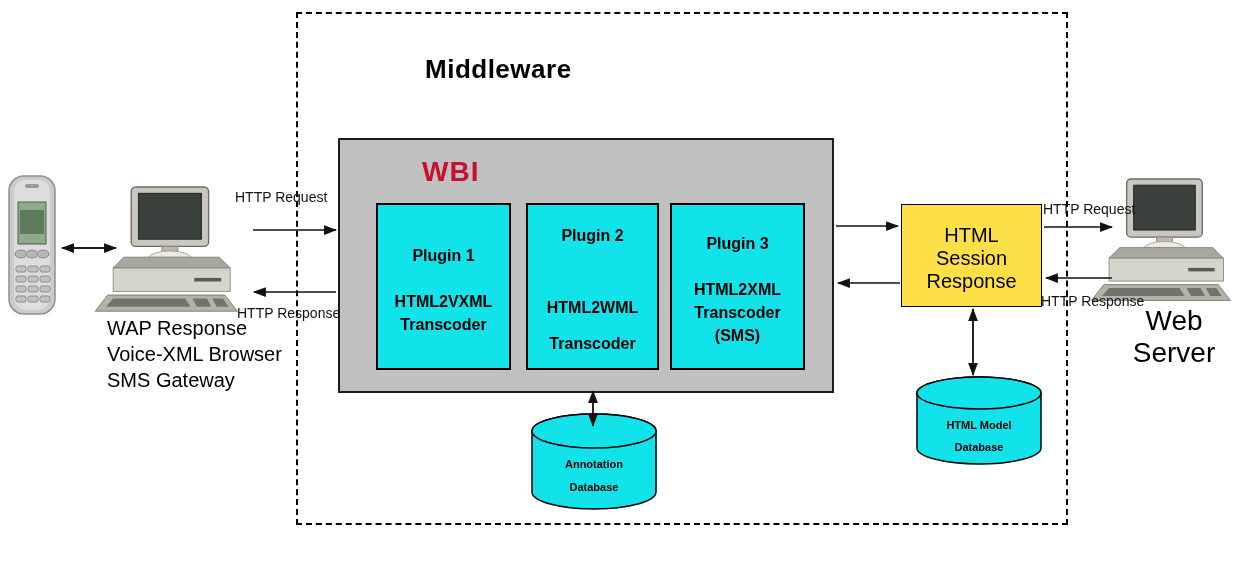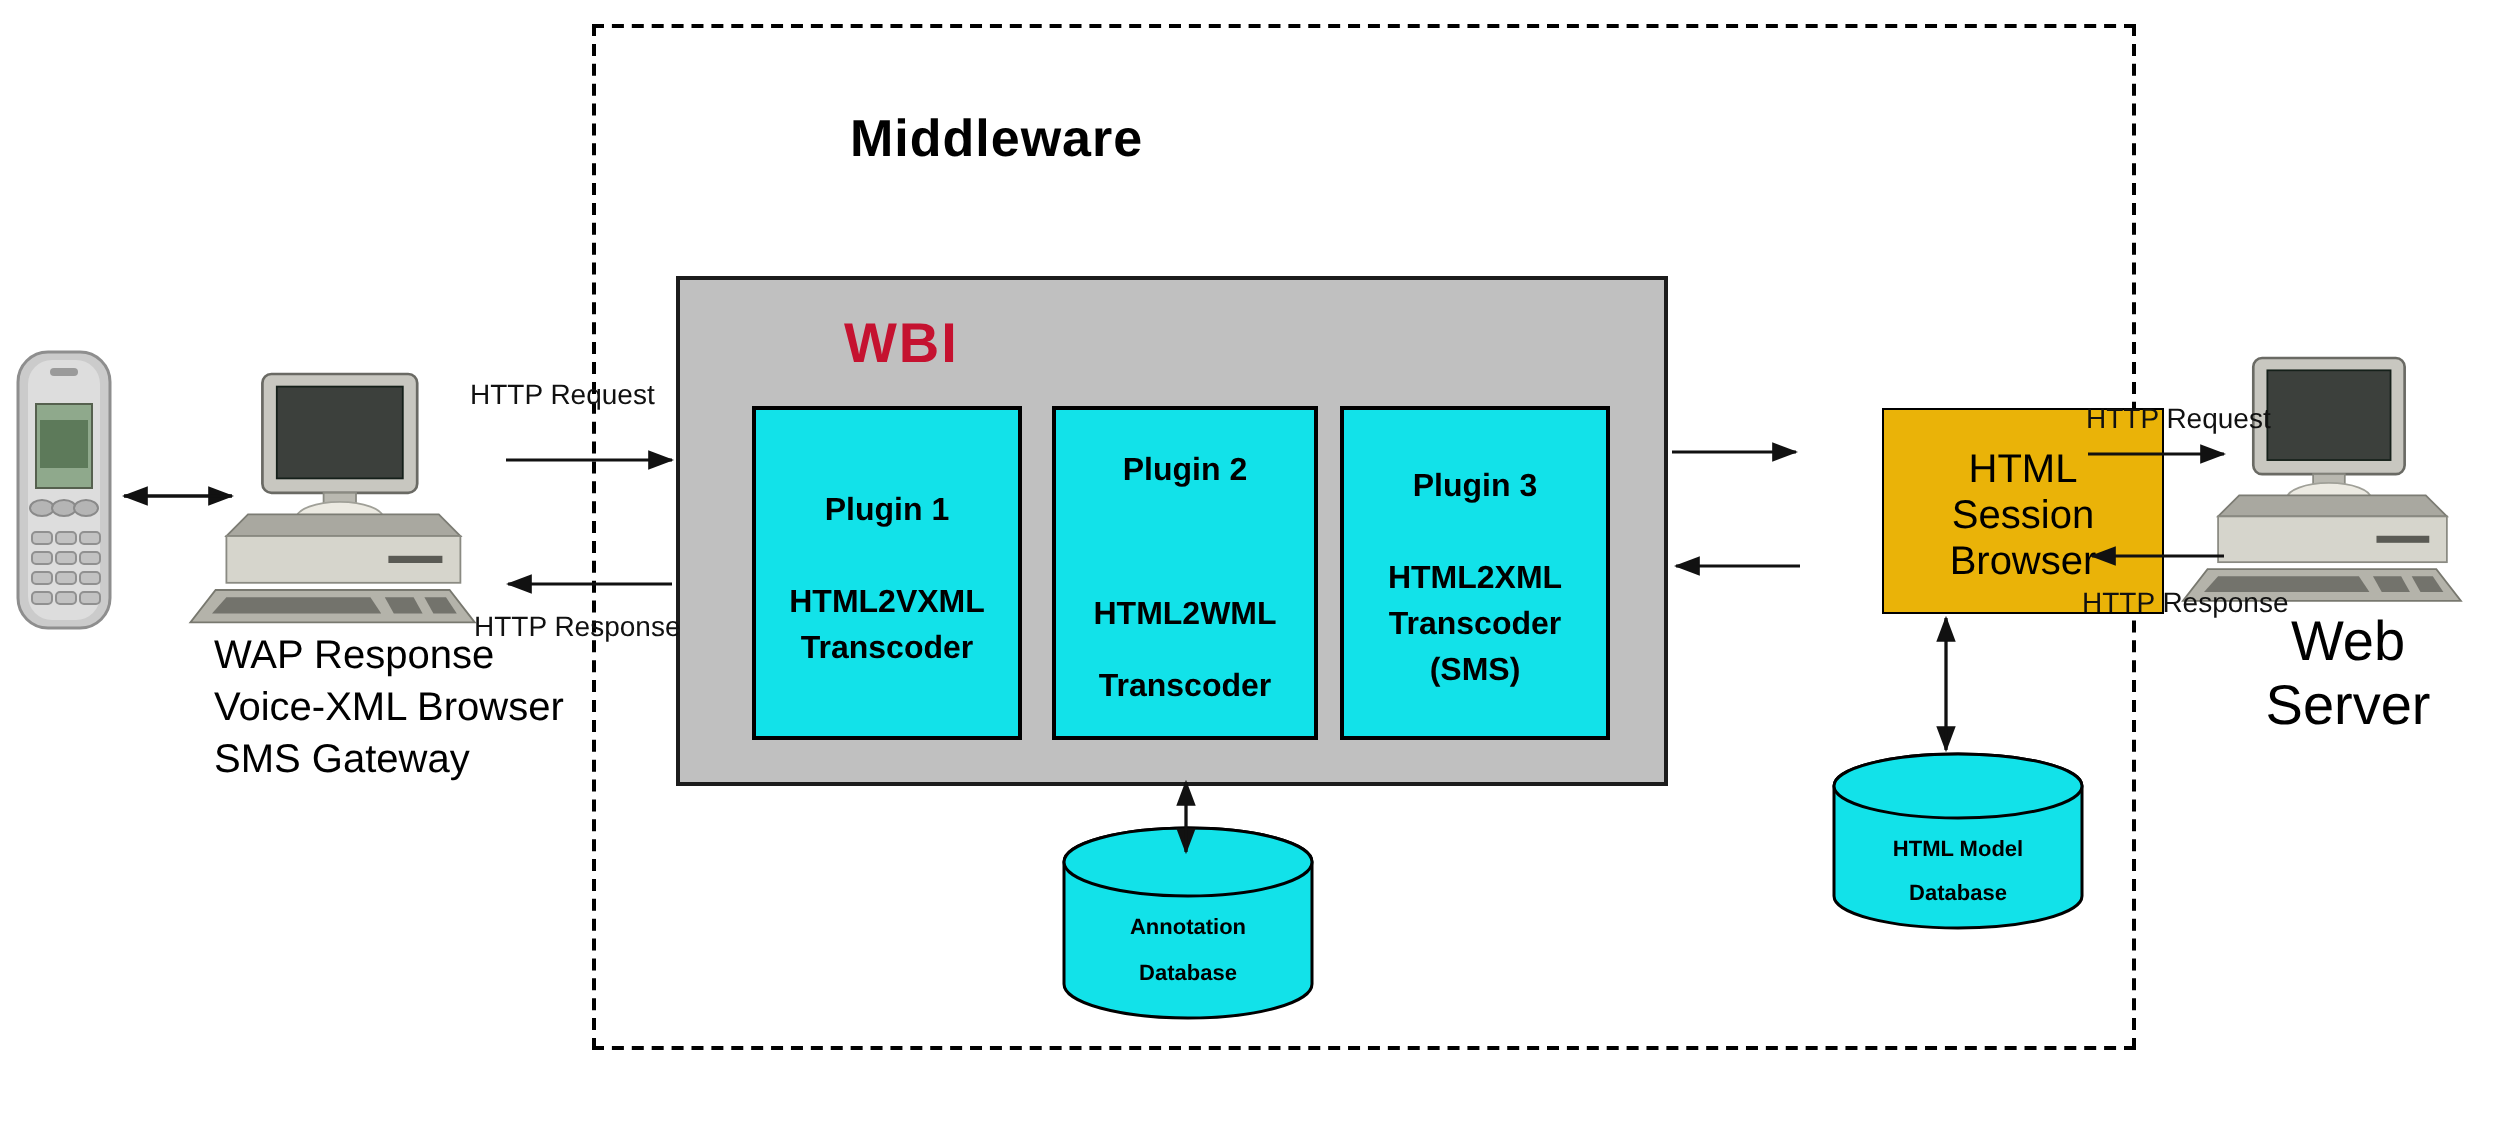--- a/index.html
+++ b/index.html
@@ -30,23 +30,23 @@
     border:2px solid #000;box-sizing:border-box;
     display:flex;flex-direction:column;justify-content:center;
     text-align:center;font-weight:bold;font-size:16px;padding-top:6px;
   }
   .p1{left:36px;width:135px;}
   .p2{left:186px;width:133px;gap:13px;}
   .p3{left:330px;width:135px;}
   .pline{height:23px;line-height:23px;white-space:nowrap;}
   .session-box{
     position:absolute;left:901px;top:204px;width:141px;height:103px;
-    background:#eab308;border:1.5px solid #000;box-sizing:border-box;
+    background:#fde047;border:1.5px solid #000;box-sizing:border-box;
     display:flex;flex-direction:column;justify-content:center;
-    text-align:center;font-size:20px;padding-top:6px;z-index:2;margin-left:40px;
+    text-align:center;font-size:20px;padding-top:6px;z-index:2;
   }
   .sline{height:23px;line-height:23px;white-space:nowrap;}
   .cyl{position:absolute;z-index:2;}
   .ann-cyl{left:531px;top:413px;}
   .mod-cyl{left:916px;top:376px;}
   .cyl-label{
     position:absolute;text-align:center;font-weight:bold;font-size:11px;
     z-index:3;
   }
   .ann-label{left:531px;top:453px;width:126px;line-height:23px;}
@@ -102,21 +102,21 @@
       <div class="pline"></div>
       <div class="pline">HTML2XML</div>
       <div class="pline">Transcoder</div>
       <div class="pline">(SMS)</div>
     </div>
   </div>
 
   <div class="session-box">
     <div class="sline">HTML</div>
     <div class="sline">Session</div>
-    <div class="sline">Browser</div>
+    <div class="sline">Response</div>
   </div>
 
   <svg class="cyl ann-cyl" width="126" height="98">
     <path d="M1,18 A62,17 0 0 1 125,18 L125,79 A62,17 0 0 1 1,79 Z" fill="#12e2e9" stroke="#000" stroke-width="1.5"></path>
     <ellipse cx="63" cy="18" rx="62" ry="17" fill="#12e2e9" stroke="#000" stroke-width="1.5"></ellipse>
   </svg>
   <div class="cyl-label ann-label">
     <div>Annotation</div>
     <div>Database</div>
   </div>

